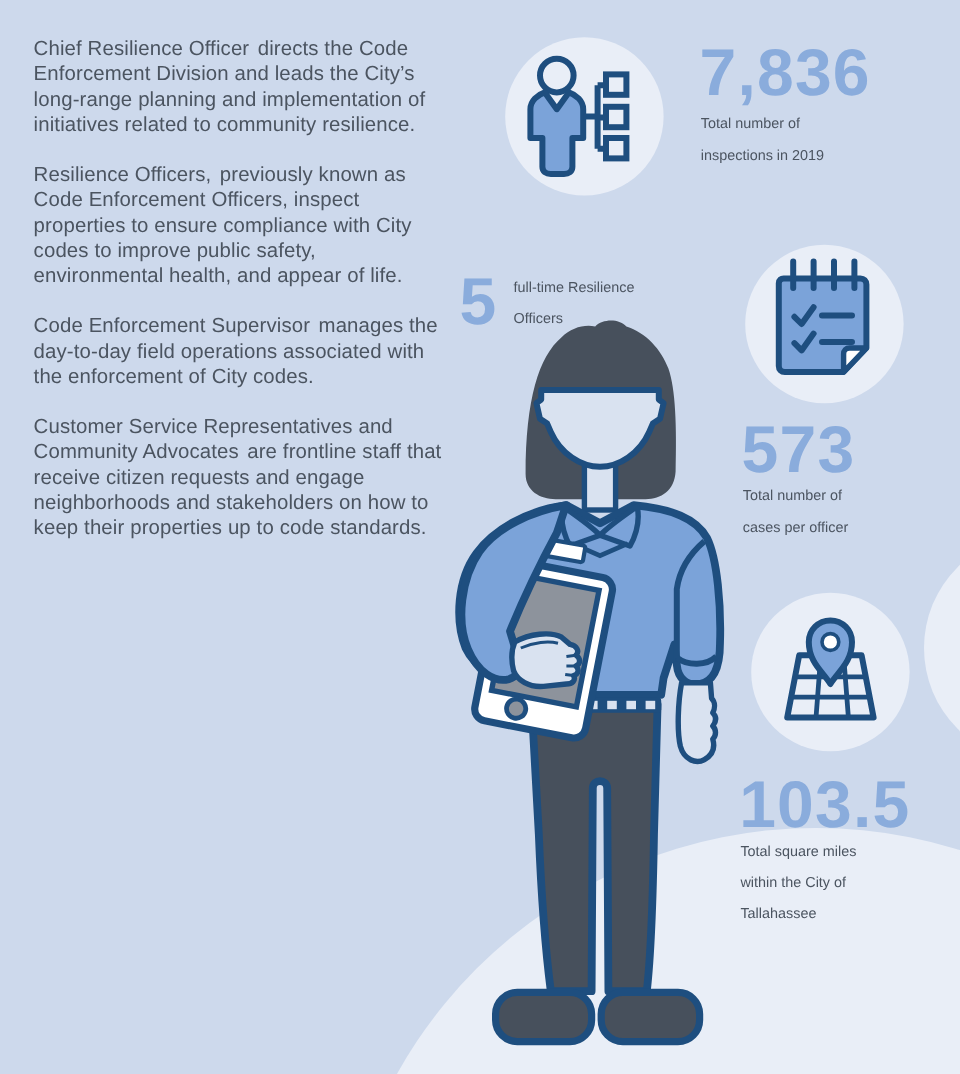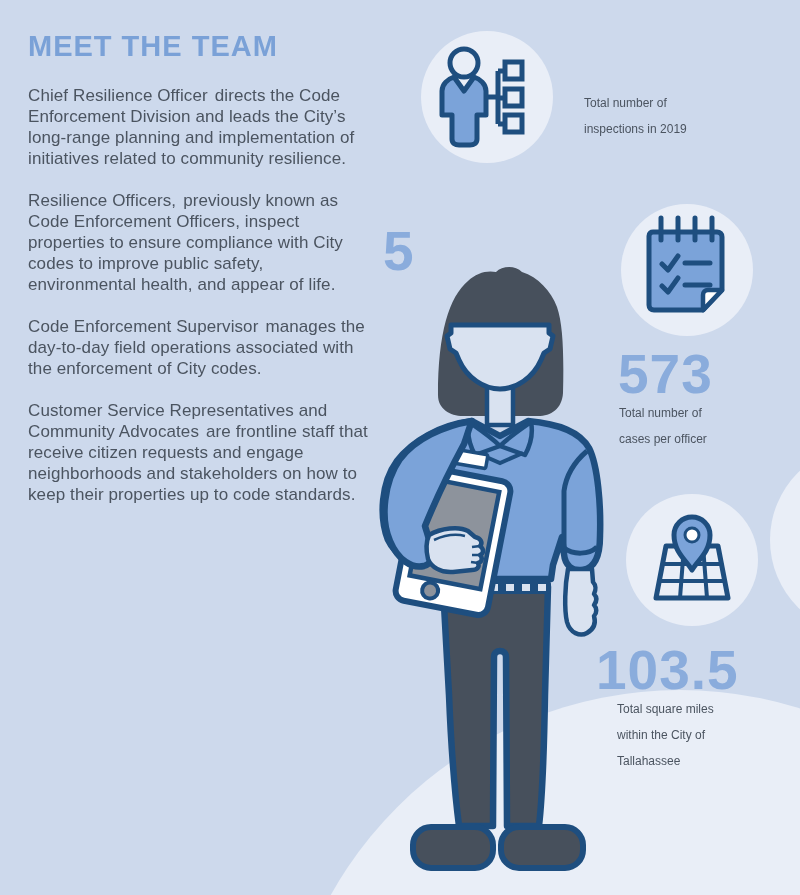--- a/index.html
+++ b/index.html
@@ -20,57 +20,59 @@
   .stat-circle{position:absolute;width:132px;height:132px;border-radius:50%;background:var(--blob)}
   .stat-circle svg{position:absolute;left:0;top:0;width:132px;height:132px}
   .stat-value{position:absolute;font-size:55px;font-weight:bold;letter-spacing:1px;color:var(--num)}
   .stat-label{position:absolute;font-size:12px;line-height:26px;white-space:pre-line;color:var(--text)}
   .v-inspections{left:583px;top:28px}
   .l-inspections{left:584px;top:90px;width:200px}
   .v-officers{left:383px;top:219px}
   .l-officers{left:428px;top:226px;width:170px}
   .v-cases{left:618px;top:342px}
   .l-cases{left:619px;top:400px;width:190px}
-  .v-area{left:596px;top:638px}
+  .v-area{left:616px;top:638px}
   .l-area{left:617px;top:696px;width:210px}
   .c-inspections{left:421px;top:31px}
   .c-cases{left:621px;top:204px}
   .c-area{left:626px;top:494px}
   .person{position:absolute;left:355px;top:225px;width:300px;height:660px}
 </style>
 </head>
 <body>
 
 <div class="stage">
 
   <div class="blob blob-bottom"></div>
   <div class="blob blob-right"></div>
 
   <div class="left-col">
-    <h1 class="page-title">MEET THE TEAM</h1>
     <p><span class="sec-bold">Chief Resilience Officer</span><span>directs the Code Enforcement Division and leads the City’s long-range planning and implementation of initiatives related to community resilience.</span></p>
     <p><span class="sec-bold">Resilience Officers,</span><span>previously known as Code Enforcement Officers, inspect properties to ensure compliance with City codes to improve public safety, environmental health, and appear of life.</span></p>
     <p><span class="sec-bold">Code Enforcement Supervisor</span><span>manages the day-to-day field operations associated with the enforcement of City codes.</span></p>
     <p><span class="sec-bold">Customer Service Representatives and Community Advocates</span><span>are frontline staff that receive citizen requests and engage neighborhoods and stakeholders on how to keep their properties up to code standards.</span></p>
   </div>
 
   <div class="stat-circle c-inspections">
     <svg viewBox="0 0 132 132">
       <circle cx="43" cy="32" r="14" style="fill:var(--blob);stroke:var(--navy);stroke-width:5"></circle>
       <path d="M21 84 L21 60 C21 53 27 48 33 46 L43 60 L53 46 C59 48 65 53 65 60 L65 84 L56 84 L56 108 C56 112 53 114 49 114 L38 114 C34 114 31 112 31 108 L31 84 Z" style="fill:var(--shirt);stroke:var(--navy);stroke-width:5;stroke-linejoin:round"></path>
       <path d="M65 66 L77 66 M77 40 L77 93 M77 40 L84 40 M77 67 L84 67 M77 93 L84 93" style="fill:none;stroke:var(--navy);stroke-width:5"></path>
       <rect x="84" y="31" width="17" height="17" style="fill:var(--blob);stroke:var(--navy);stroke-width:5"></rect>
       <rect x="84" y="58" width="17" height="17" style="fill:var(--blob);stroke:var(--navy);stroke-width:5"></rect>
       <rect x="84" y="84" width="17" height="17" style="fill:var(--blob);stroke:var(--navy);stroke-width:5"></rect>
     </svg>
   </div>
+  <div class="stat-value v-inspections">7,836</div>
   <div class="stat-label l-inspections">Total number of
 inspections in 2019</div>
 
   <div class="stat-value v-officers">5</div>
+  <div class="stat-label l-officers">full-time Resilience
+Officers</div>
 
   <div class="stat-circle c-cases">
     <svg viewBox="0 0 132 132">
       <path d="M32 28 L96 28 C99 28 101 30 101 33 L101 86 L82 106 L33 106 C30 106 28 104 28 101 L28 32 C28 29 30 28 32 28 Z" style="fill:var(--shirt);stroke:var(--navy);stroke-width:5;stroke-linejoin:round"></path>
       <path d="M101 86 L82 106 L82 91 C82 88 84 86 87 86 Z" style="fill:var(--white);stroke:var(--navy);stroke-width:4.5;stroke-linejoin:round"></path>
       <path d="M40 36 L40 14 M57 36 L57 14 M74 36 L74 14 M91 36 L91 14" style="fill:none;stroke:var(--navy);stroke-width:5;stroke-linecap:round"></path>
       <path d="M41 60 L47 66 L57 52 M41 82 L47 88 L57 74" style="fill:none;stroke:var(--navy);stroke-width:5;stroke-linecap:round;stroke-linejoin:round"></path>
       <path d="M64 59 L89 59 M64 81 L89 81" style="fill:none;stroke:var(--navy);stroke-width:5;stroke-linecap:round"></path>
     </svg>
   </div>

